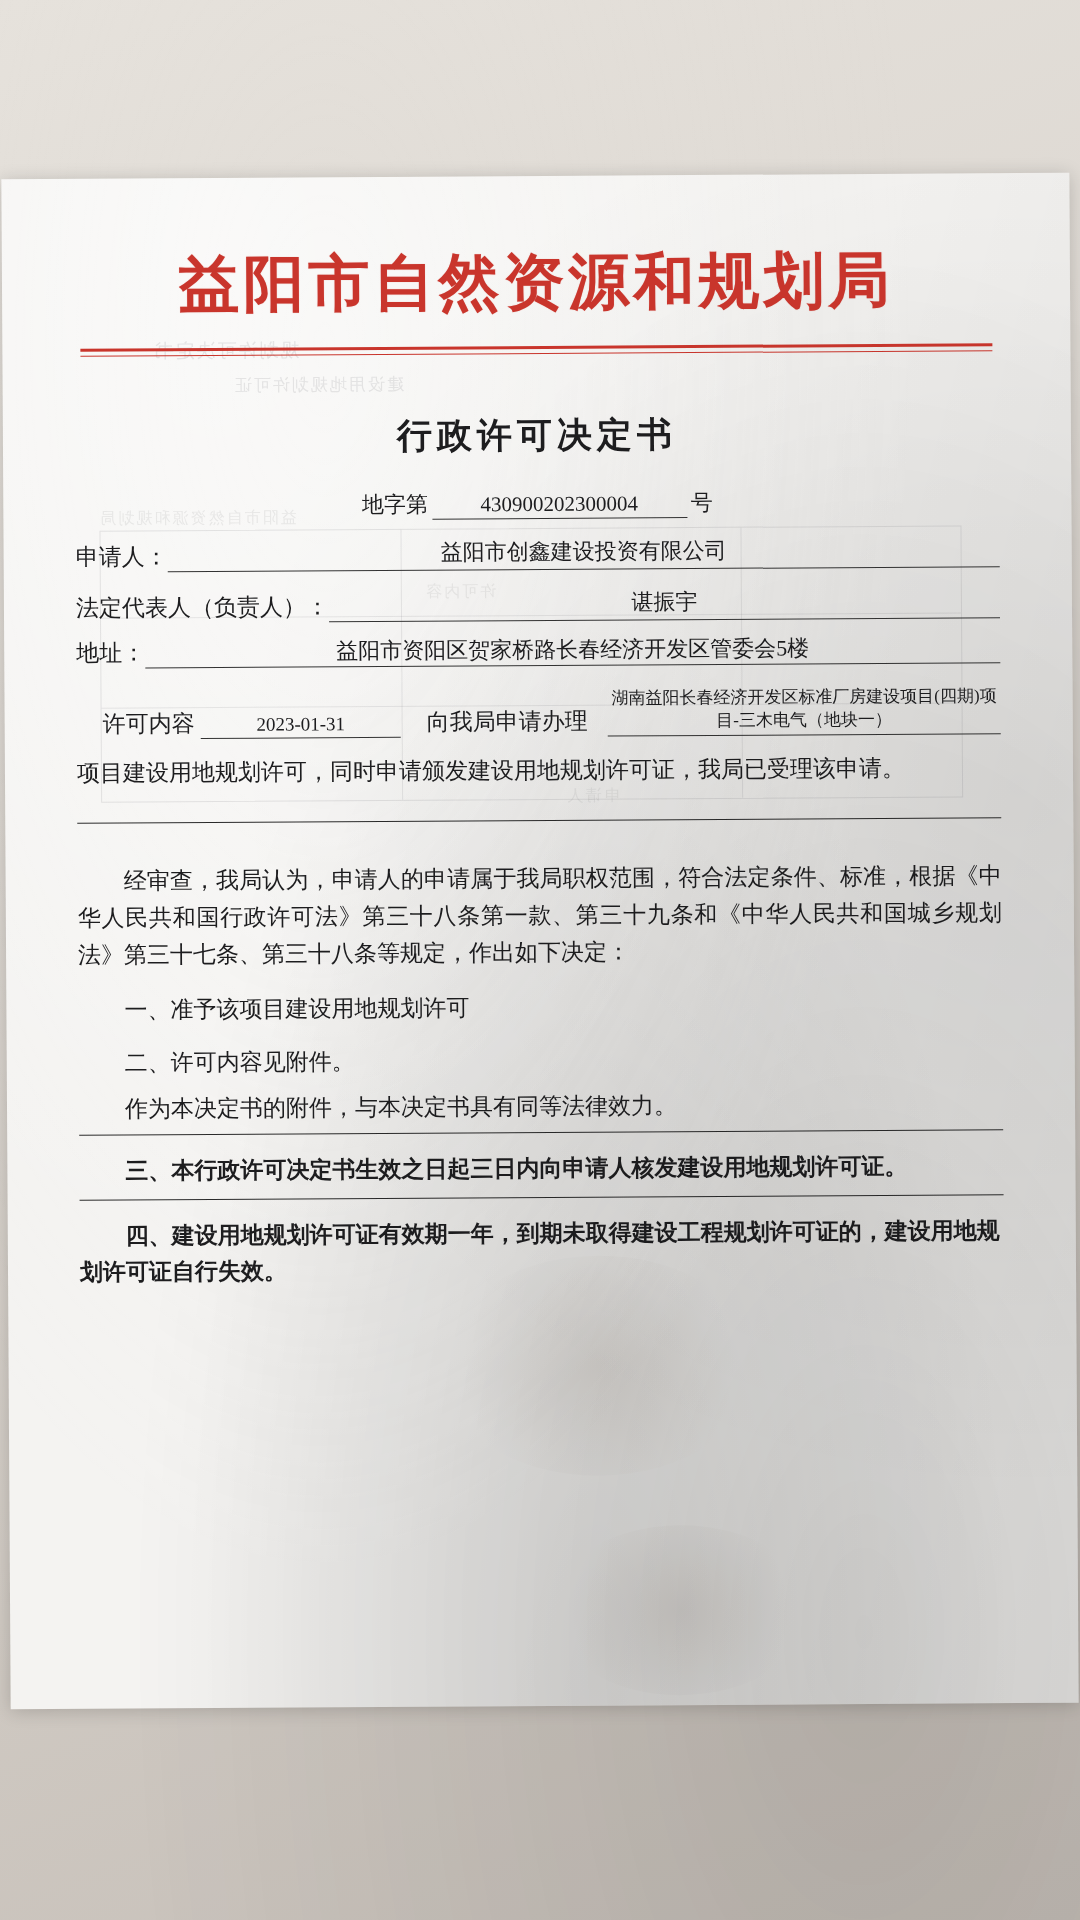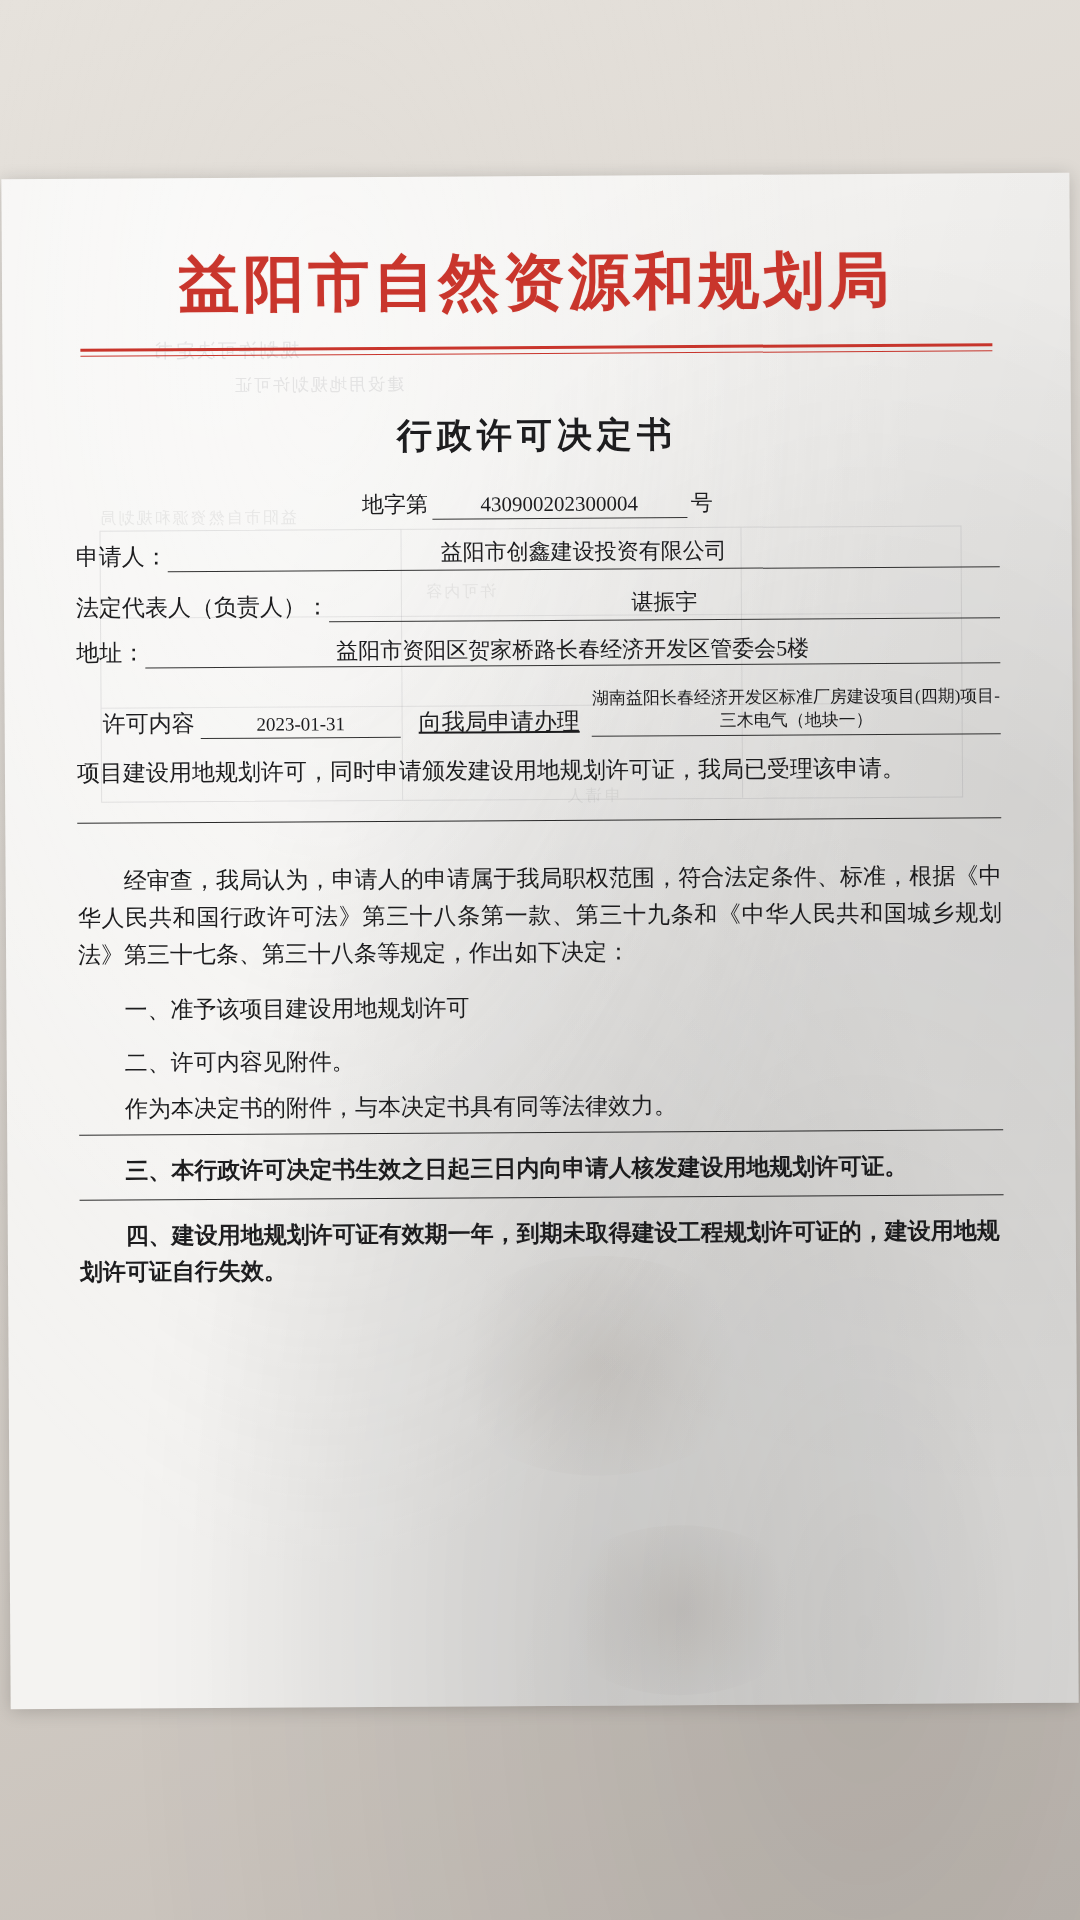--- a/index.html
+++ b/index.html
@@ -164,21 +164,21 @@
   }
   .apply-row .pre { white-space: nowrap; padding-left: 26px;}
   .apply-row .date {
     width: 200px;
     border-bottom: 1.5px solid #333;
     text-align: center;
     font-size: 19px;
     padding-bottom: 2px;
     margin: 0 6px;
   }
-  .apply-row .mid { white-space: nowrap; margin: 0 12px; text-decoration: underline; }
+  .apply-row .mid { white-space: nowrap; margin: 0 20px; }
   .apply-row .proj {
     flex: 1;
     border-bottom: 1.5px solid #333;
     text-align: center;
     font-size: 17px;
     line-height: 1.35;
     padding-bottom: 2px;
   }
 
   .para {

